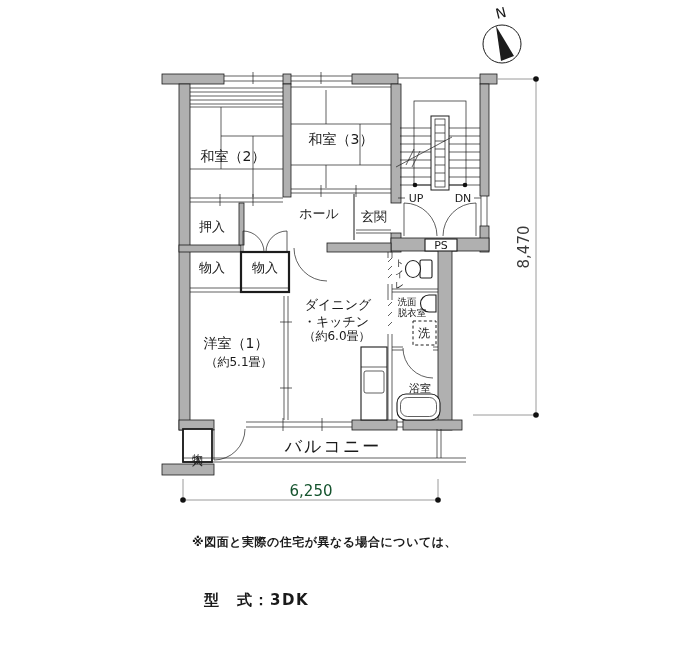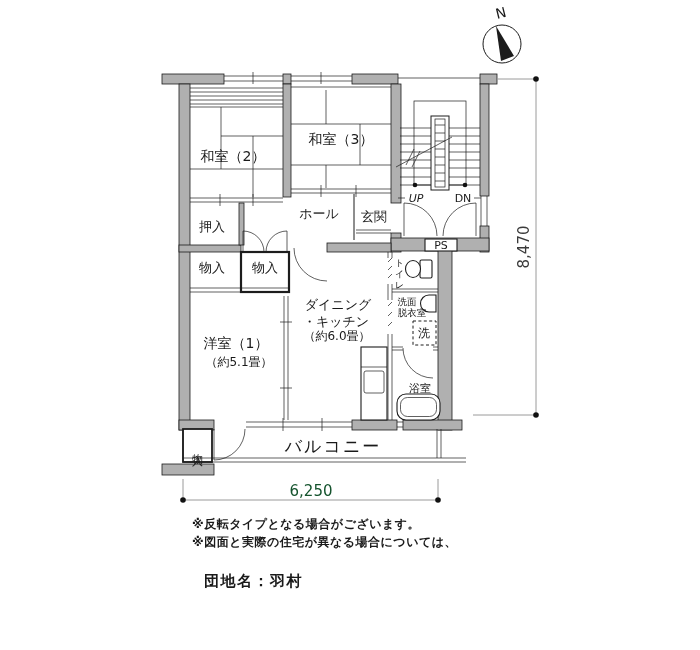--- a/index.html
+++ b/index.html
@@ -238,26 +238,25 @@
   <div class="lbl" style="left:239px;top:362px;font-size:12px;">（約5.1畳）</div>
   <div class="lbl" style="left:338px;top:304px;font-size:13px;">ダイニング</div>
   <div class="lbl" style="left:336px;top:321px;font-size:13px;">・キッチン</div>
   <div class="lbl" style="left:337px;top:336px;font-size:12px;">（約6.0畳）</div>
   <div class="lbl vert" style="left:399px;top:269px;font-size:9px;">トイレ</div>
   <div class="lbl" style="left:399px;top:302px;font-size:9.5px;margin-left:8px;">洗面</div>
   <div class="lbl" style="left:402px;top:313px;font-size:9.5px;padding-left:20px;">脱衣室</div>
   <div class="lbl" style="left:424px;top:333px;font-size:12px;">洗</div>
   <div class="lbl" style="left:420px;top:388px;font-size:11px;">浴室</div>
   <div class="lbl" style="left:441px;top:245px;font-size:11px;">PS</div>
-  <div class="lbl" style="left:416px;top:198px;font-size:11px;font-style:italic;">UP</div>
+  <div class="lbl" style="left:416px;top:198px;font-size:11px;">UP</div>
   <div class="lbl" style="left:463px;top:198px;font-size:11px;">DN</div>
   <div class="lbl" style="left:333px;top:446px;font-size:17px;letter-spacing:2px;">バルコニー</div>
   <div class="lbl vert" style="left:197px;top:446px;font-size:11px;">物入</div>
 
   <div class="lbl" style="left:311px;top:491px;font-size:15px;color:#14532d;">6,250</div>
   <div class="lbl rot270" style="left:524px;top:247px;font-size:15px;color:#3a3a3a;">8,470</div>
 
-  <div class="note" style="left:192px;top:516px;">※反転タイプとなる場合がございます。</div>
   <div class="note" style="left:192px;top:534px;">※図面と実際の住宅が異なる場合については、</div>
 
-  <div class="meta" style="left:204px;top:572px;">団地名：羽村</div>
+  <div class="meta" style="left:204px;top:591px;">型　式：3DK</div>
 
 </div>
 
 </body></html>

